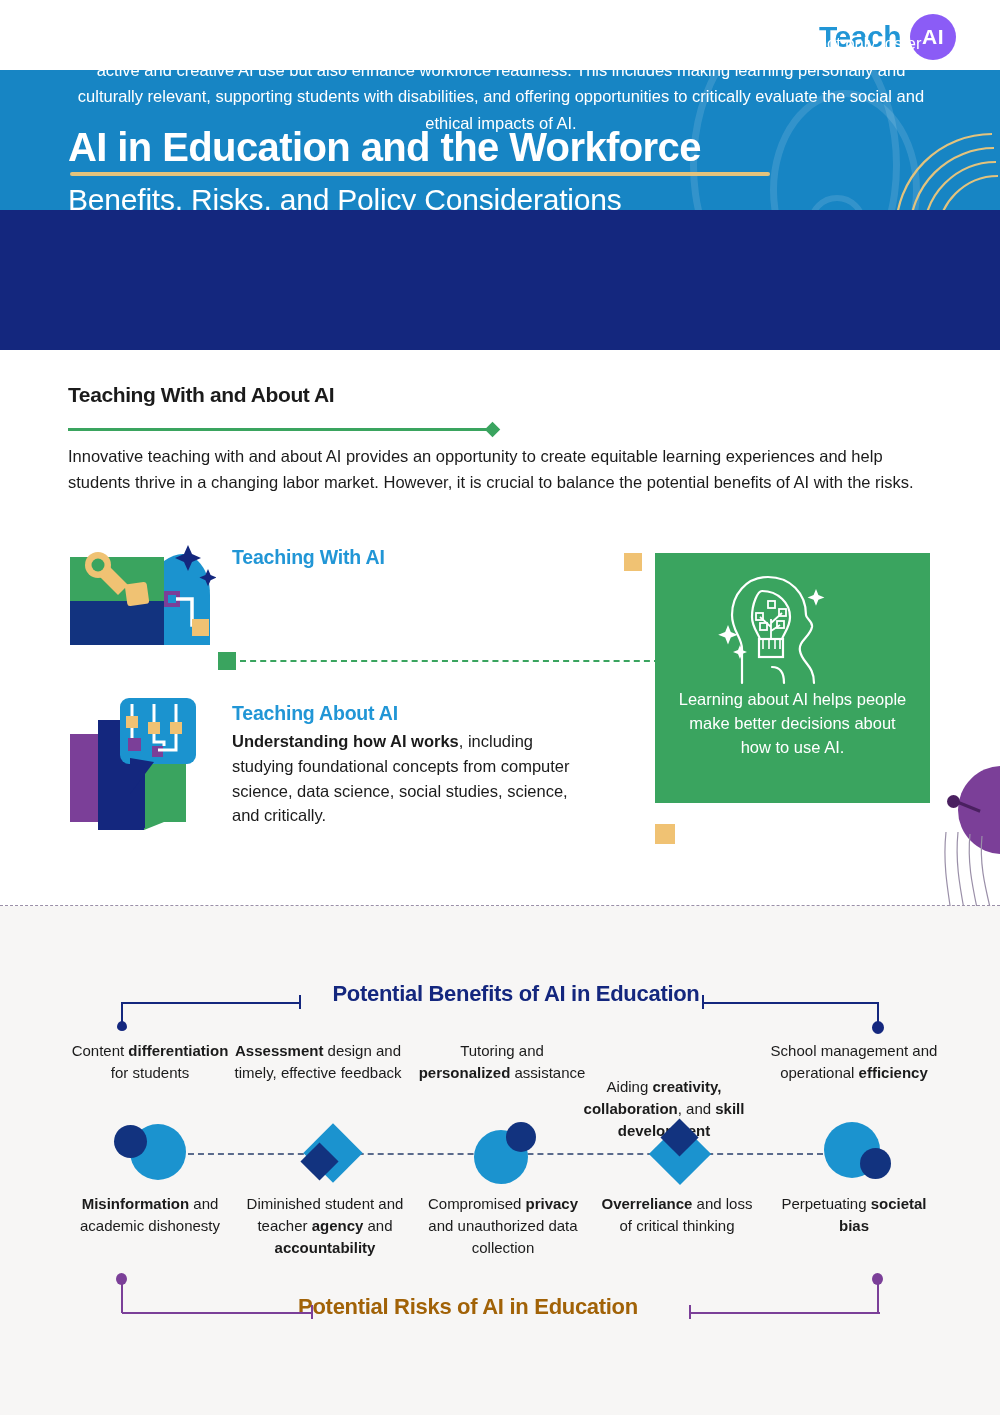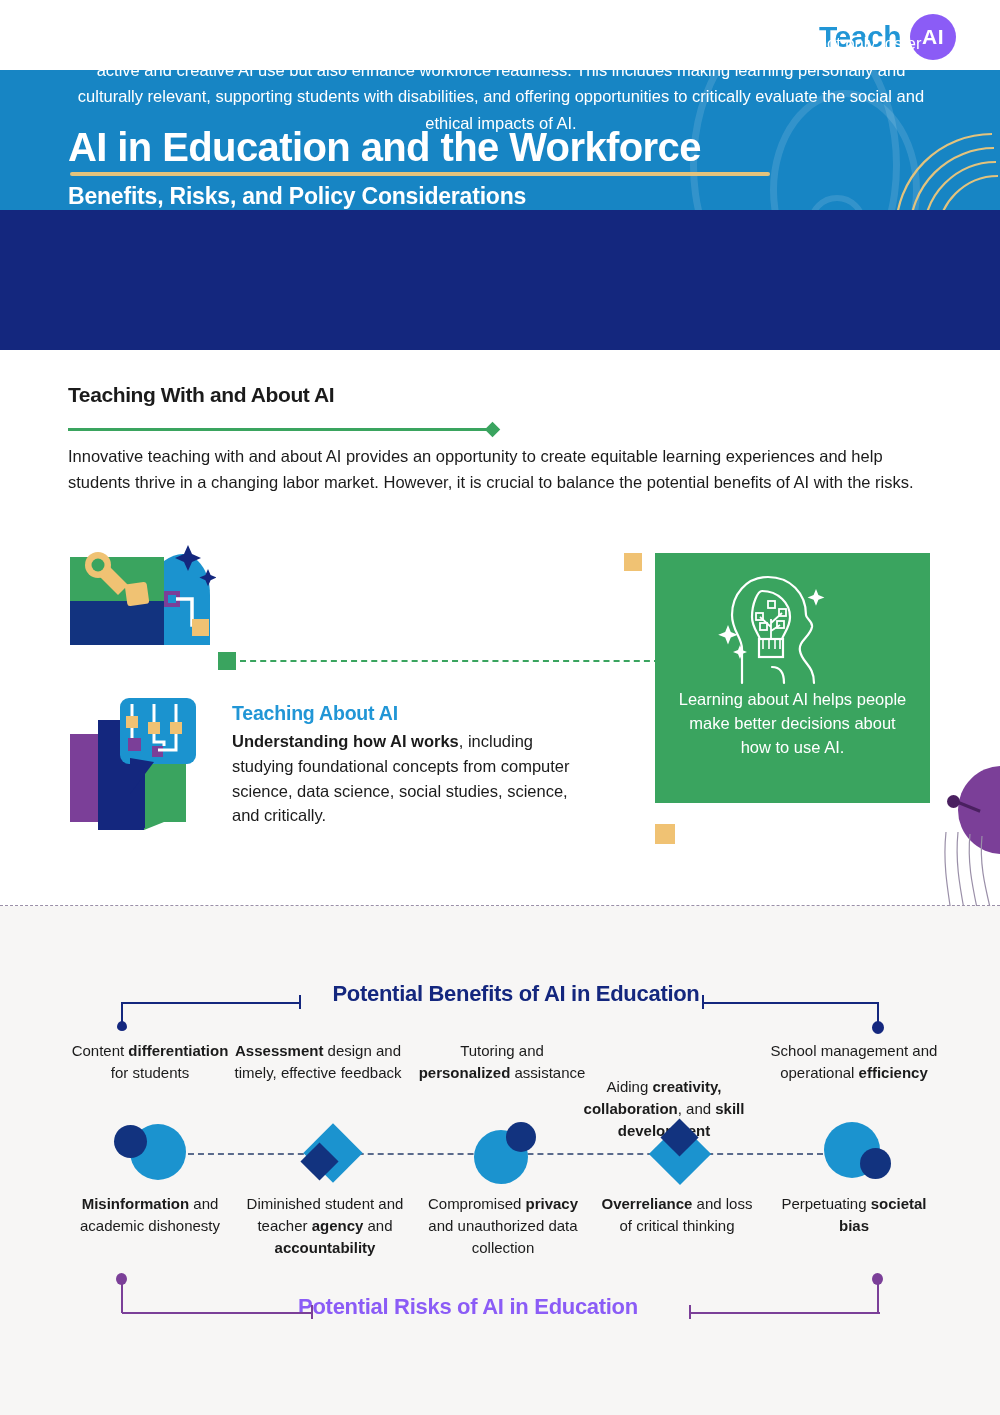--- a/index.html
+++ b/index.html
@@ -45,21 +45,21 @@
   .main-title{
     font-size:40px; font-weight:bold; color:#ffffff;
     letter-spacing:-0.6px; line-height:1.1;
     display:inline-block;
   }
   .title-rule{
     width:700px; height:4px; background:#e3c37d;
     border-radius:2px; margin:3px 0 7px 2px;
   }
   .sub-title{
-    font-size:23px; font-weight:bold; color:#ffffff;
+    font-size:30px; font-weight:normal; color:#ffffff;
     letter-spacing:-0.2px;
   }
 
   
   .intro-band{
     position:absolute; left:0; top:210px; width:1000px; height:140px;
     background:#14277e;
   }
   .intro-text{
     position:absolute; left:68px; top:30px; width:866px;
@@ -165,21 +165,21 @@
     background:#14277e; border-radius:50% 50% 50% 50%/60% 60% 40% 40%;
   }
   .ben-cap-r{
     position:absolute; left:872px; top:1021px; width:12px; height:13px;
     background:#14277e; border-radius:50%;
   }
 
   
   .risk-title{
     position:absolute; left:0; top:1294px; width:892px; text-align:center;
-    font-size:22px; font-weight:bold; color:#8b5cf6; letter-spacing:-0.3px;padding-left:44px;
+    font-size:22px; font-weight:bold; color:#a16207; letter-spacing:-0.3px;padding-left:44px;
   }
   .risk-line-l{ position:absolute; left:122px; top:1312px; width:190px; height:2px; background:#7b3f98; }
   .risk-line-r{ position:absolute; left:690px; top:1312px; width:190px; height:2px; background:#7b3f98; }
   .risk-tick-l{ position:absolute; left:311px; top:1305px; width:2px; height:14px; background:#7b3f98; }
   .risk-tick-r{ position:absolute; left:689px; top:1305px; width:2px; height:14px; background:#7b3f98; }
   .risk-drop-l{ position:absolute; left:121px; top:1280px; width:2px; height:33px; background:#7b3f98; }
   .risk-drop-r{ position:absolute; left:877px; top:1280px; width:2px; height:33px; background:#7b3f98; }
   .risk-cap-l{ position:absolute; left:116px; top:1273px; width:11px; height:12px; background:#7b3f98; border-radius:50%; }
   .risk-cap-r{ position:absolute; left:872px; top:1273px; width:11px; height:12px; background:#7b3f98; border-radius:50%; }
 
@@ -233,20 +233,21 @@
 </div>
 
 <div class="intro-band"></div>
 <div class="intro-text">Artificial Intelligence (AI) in education should be characterized by equitable learning experiences that not only foster active and creative AI use but also enhance workforce readiness. This includes making learning personally and culturally relevant, supporting students with disabilities, and offering opportunities to critically evaluate the social and ethical impacts of AI.</div>
 
 <div class="sec-title">Teaching With and About AI</div>
 <div class="sec-rule"></div>
 <div class="sec-intro">Innovative teaching with and about AI provides an opportunity to create equitable learning experiences and help students thrive in a changing labor market. However, it is crucial to balance the potential benefits of AI with the risks.</div>
 
 <div class="card" style="left:232px; top:546px; width:400px;">
+  <div class="card-head">Teaching With AI</div>
 </div>
 <svg class="card-icon" style="left:68px; top:543px;" width="148" height="110" viewBox="0 0 148 110">
   <rect x="2" y="14" width="94" height="44" fill="#3aa45f"></rect>
   <rect x="2" y="58" width="94" height="44" fill="#12337f"></rect>
   <path d="M96 18 q20 -14 34 0 q12 12 12 34 v50 H96 Z" fill="#1b93cf"></path>
   <path d="M36 18 l24 24 l-10 10 l-24 -24 z" fill="#f0c273"></path>
   <circle cx="30" cy="22" r="13" fill="#f0c273"></circle>
   <circle cx="30" cy="22" r="6.5" fill="#3aa45f"></circle>
   <rect x="58" y="40" width="22" height="22" rx="3" fill="#f0c273" transform="rotate(-8 69 51)"></rect>
   <rect x="96" y="48" width="16" height="16" fill="#7b3f98"></rect>

